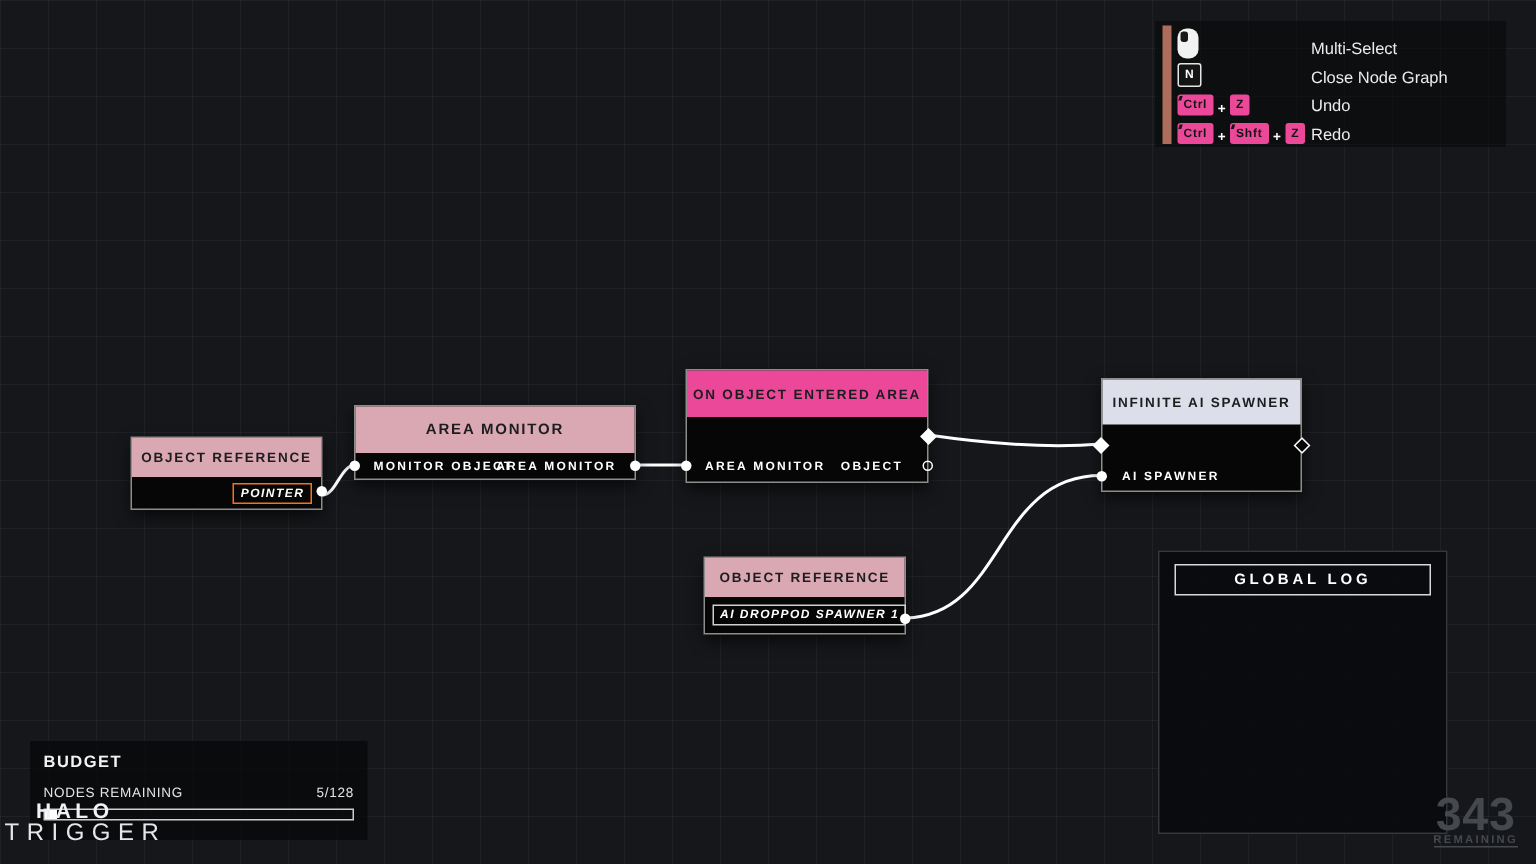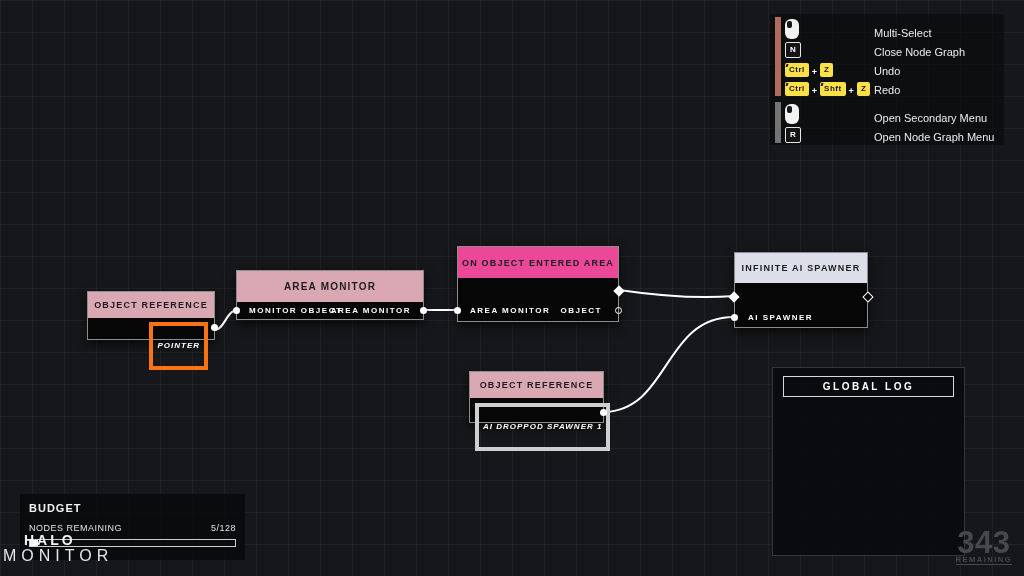--- a/index.html
+++ b/index.html
@@ -21,37 +21,37 @@
   .legend-group:last-child { margin-bottom:0; }
   .legend-bar { width:6px; flex:0 0 6px; }
   .bar-primary { background:#ad6c5c; }
   .bar-secondary { background:#737373; }
   .legend-rows { flex:1; padding-left:4px; }
   .legend-row { position:relative; height:19px; display:flex; align-items:flex-end; }
   .legend-row.tall { height:22px; }
   .legend-label { position:absolute; left:89px; color:#ececec; font-size:11px; white-space:nowrap; }
   .mouse { width:14px; height:20px; background:#f2f2f2; border-radius:6px; position:relative; }
   .mouse::after { content:""; position:absolute; left:2px; top:2px; width:5px; height:7px; background:#17181a; border-radius:2px; }
-  .key { display:inline-block; background:#fde047; color:#141414; font-weight:bold; font-size:8px; line-height:1; padding:3px 4px; border-radius:2px; margin-right:3px; position:relative; letter-spacing:0.5px; }
+  .key { display:inline-block; background:#ec4899; color:#141414; font-weight:bold; font-size:8px; line-height:1; padding:3px 4px; border-radius:2px; margin-right:3px; position:relative; letter-spacing:0.5px; }
   .key.dark { background:#141414; color:#fff; border:1px solid #e6e6e6; }
   .key.tick::before { content:""; position:absolute; left:1px; top:1px; width:2px; height:3px; background:#141414; transform:skewX(-18deg); }
   .plus { color:#fff; font-size:9px; font-weight:bold; margin-right:3px; }
 
   
   .node { position:absolute; background:#060607; border:1px solid #8d8d8d; box-shadow:0 4px 10px rgba(0,0,0,0.65); }
   .node-header { display:flex; align-items:center; justify-content:center; color:#1d1d20; font-weight:bold; font-size:9px; letter-spacing:1.2px; white-space:nowrap; }
   .hdr-pink { background:#d9a8b2; }
   .hdr-teal { background:#ec4899; }
   .hdr-lav  { background:#dcdee9; }
   .port-label { position:absolute; color:#fff; font-size:8px; font-weight:bold; letter-spacing:1.5px; white-space:nowrap; line-height:8px; }
   .dot { position:absolute; width:7px; height:7px; background:#fff; border-radius:50%; }
   .dot.hollow { background:transparent; border:1px solid #fff; }
   .diamond { position:absolute; width:8px; height:8px; background:#fff; transform:rotate(45deg); }
   .diamond.hollow { background:#060607; border:1px solid #fff; }
-  .value-box { position:absolute; border:4px solid #f97316; color:#fff; font-size:8px; font-weight:bold; font-style:italic; letter-spacing:1px; padding:16px 4px; line-height:8px; white-space:nowrap; }
+  .value-box { position:absolute; border:1px solid #f97316; color:#fff; font-size:8px; font-weight:bold; font-style:italic; letter-spacing:1px; padding:2px 4px; line-height:8px; white-space:nowrap; }
   .value-box.bright { border-color:#cfcfcf; }
 
   #wires { position:absolute; left:0; top:0; width:1024px; height:576px; pointer-events:none; }
 
   
   .global-log { position:absolute; left:772px; top:367px; width:193px; height:189px; background:rgba(10,11,13,0.92); border:1px solid #34373b; }
   .log-title { margin:8px 10px 0; height:21px; border:1px solid #d9d9d9; display:flex; align-items:center; justify-content:center; font-size:10px; font-weight:bold; letter-spacing:2.5px; color:#fff; }
 
   
   .budget { position:absolute; left:20px; top:494px; width:225px; height:66px; background:rgba(8,9,11,0.82); }
@@ -99,33 +99,20 @@
       <div class="legend-row">
         <span class="key tick">Ctrl</span>
         <span class="plus">+</span>
         <span class="key tick">Shft</span>
         <span class="plus">+</span>
         <span class="key">Z</span>
         <span class="legend-label">Redo</span>
       </div>
     </div>
   </div>
-  <div class="legend-group">
-    <div class="legend-bar bar-secondary"></div>
-    <div class="legend-rows">
-      <div class="legend-row tall">
-        <span class="mouse"></span>
-        <span class="legend-label">Open Secondary Menu</span>
-      </div>
-      <div class="legend-row">
-        <span class="key dark">R</span>
-        <span class="legend-label">Open Node Graph Menu</span>
-      </div>
-    </div>
-  </div>
 </div>
 
 <div class="node" style="left:87px; top:291px; width:128px; height:49px;">
   <div class="node-header hdr-pink" style="height:26px;">OBJECT REFERENCE</div>
   <div class="value-box" style="right:6px; top:30px;">POINTER</div>
   <span class="dot" style="right:-4px; top:32px;"></span>
 </div>
 
 <div class="node" style="left:236px; top:270px; width:188px; height:50px;">
   <div class="node-header hdr-pink" style="height:31px; font-size:10px;">AREA MONITOR</div>
@@ -168,18 +155,18 @@
     <span>NODES REMAINING</span>
     <span>5/128</span>
   </div>
   <div class="budget-bar">
     <div class="budget-fill" style="width:4%;"></div>
   </div>
 </div>
 
 <div class="halo">
   <div class="halo-word">HALO</div>
-  <div class="halo-sub">MONITOR</div>
+  <div class="halo-sub">TRIGGER</div>
 </div>
 <div class="studio">
   <div class="studio-num">343</div>
   <div class="studio-sub">REMAINING</div>
 </div>
 
 </body></html>

